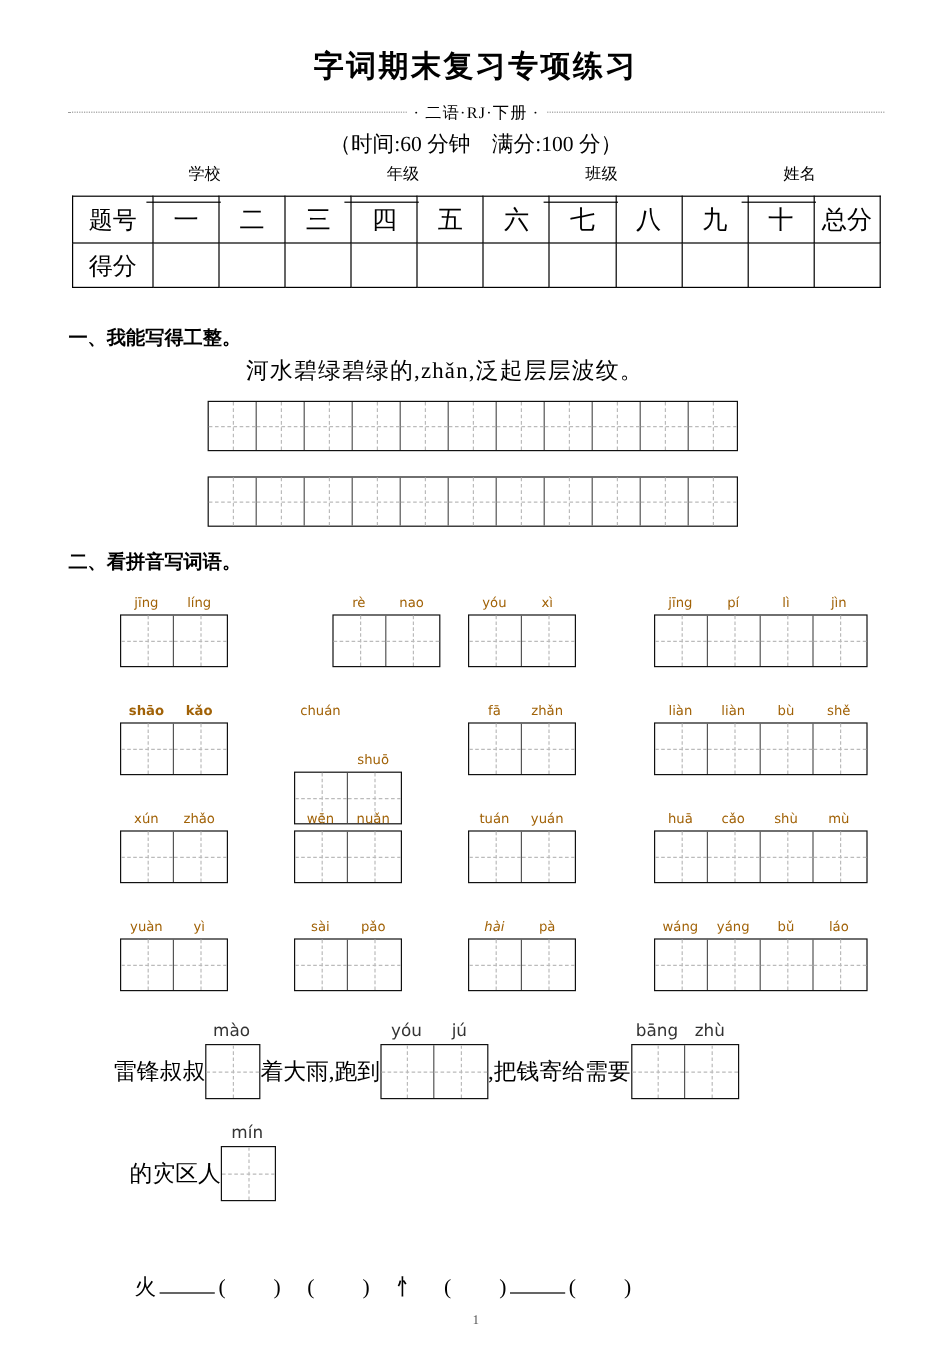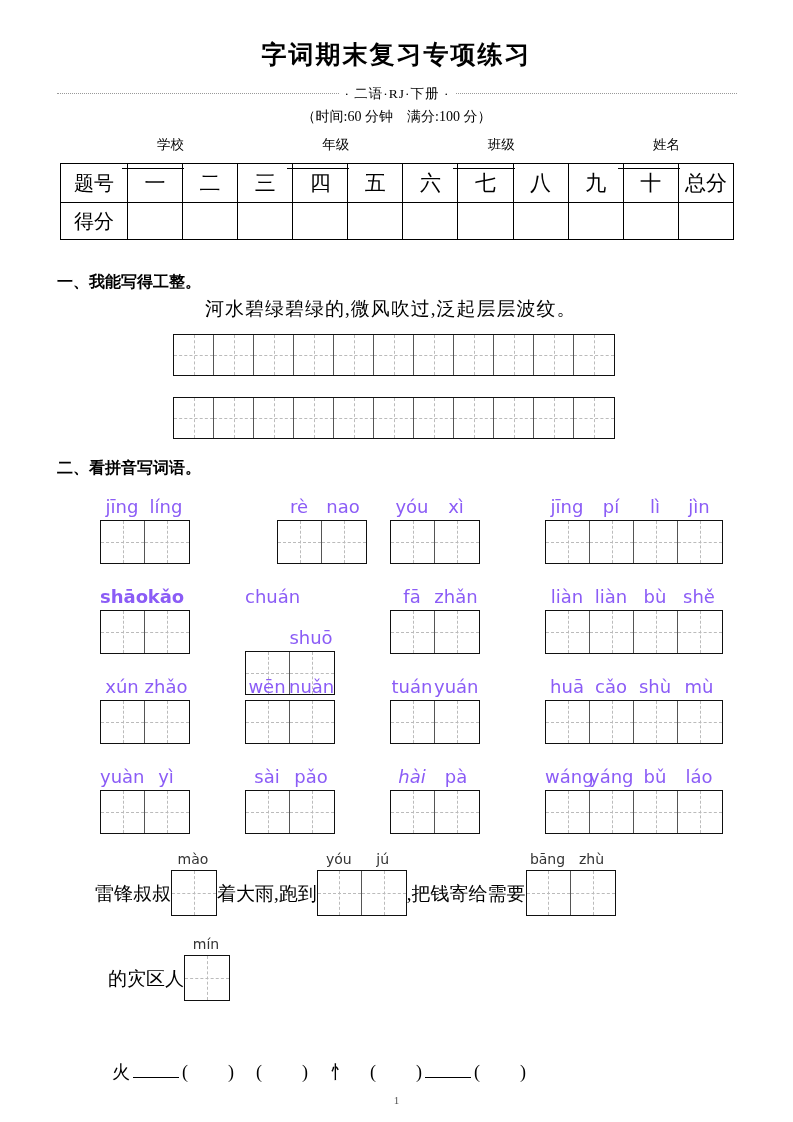--- a/index.html
+++ b/index.html
@@ -50,21 +50,21 @@
   .subline-text {
     font-size: 13.5px;
     white-space: nowrap;
     letter-spacing: 1px;
   }
   .timeline-row {
     position: absolute;
     left: 0; top: 108px;
     width: 793px;
     text-align: center;
-    font-size: 14px;
+    font-size: 18px;
   }
   .infoline {
     position: absolute;
     left: 120px; top: 136px;
     width: 560px;
     display: flex;
     justify-content: space-between;
     font-size: 13.5px;
   }
   .infoline .field {
@@ -147,22 +147,22 @@
     letter-spacing: 1px;
     white-space: nowrap;
   }
   .s1-grid1 { position: absolute; left: 173px; top: 334px; }
   .s1-grid2 { position: absolute; left: 173px; top: 397px; }
 
   
   .pyitem { position: absolute; }
   .pyitem .py {
     font-family: "DejaVu Sans", "Liberation Sans", sans-serif;
-    font-size: 18px;
-    color: #8b5cf6;
+    font-size: 11px;
+    color: #a16207;
     display: flex;
     margin-bottom: 3px;
   }
   .pyitem .py span {
     text-align: center;
     display: inline-block;
   }
 
   
   .s2-line {
@@ -292,21 +292,21 @@
           <td></td>
           <td></td>
           <td></td>
           <td></td>
           <td></td>
         </tr>
       </tbody>
   </table>
 
   <div class="sec-head" style="top:272px;">一、我能写得工整。</div>
-  <div class="s1-sentence">河水碧绿碧绿的,微风吹过,泛起层层波纹。</div>
+  <div class="s1-sentence">河水碧绿碧绿的,zhǎn,泛起层层波纹。</div>
   <div class="s1-grid1" id="s1-grid1">
       <div class="tzg">
         <div class="cell" style="width: 40px; height: 40px;"></div>
         <div class="cell" style="width: 40px; height: 40px;"></div>
         <div class="cell" style="width: 40px; height: 40px;"></div>
         <div class="cell" style="width: 40px; height: 40px;"></div>
         <div class="cell" style="width: 40px; height: 40px;"></div>
         <div class="cell" style="width: 40px; height: 40px;"></div>
         <div class="cell" style="width: 40px; height: 40px;"></div>
         <div class="cell" style="width: 40px; height: 40px;"></div>

